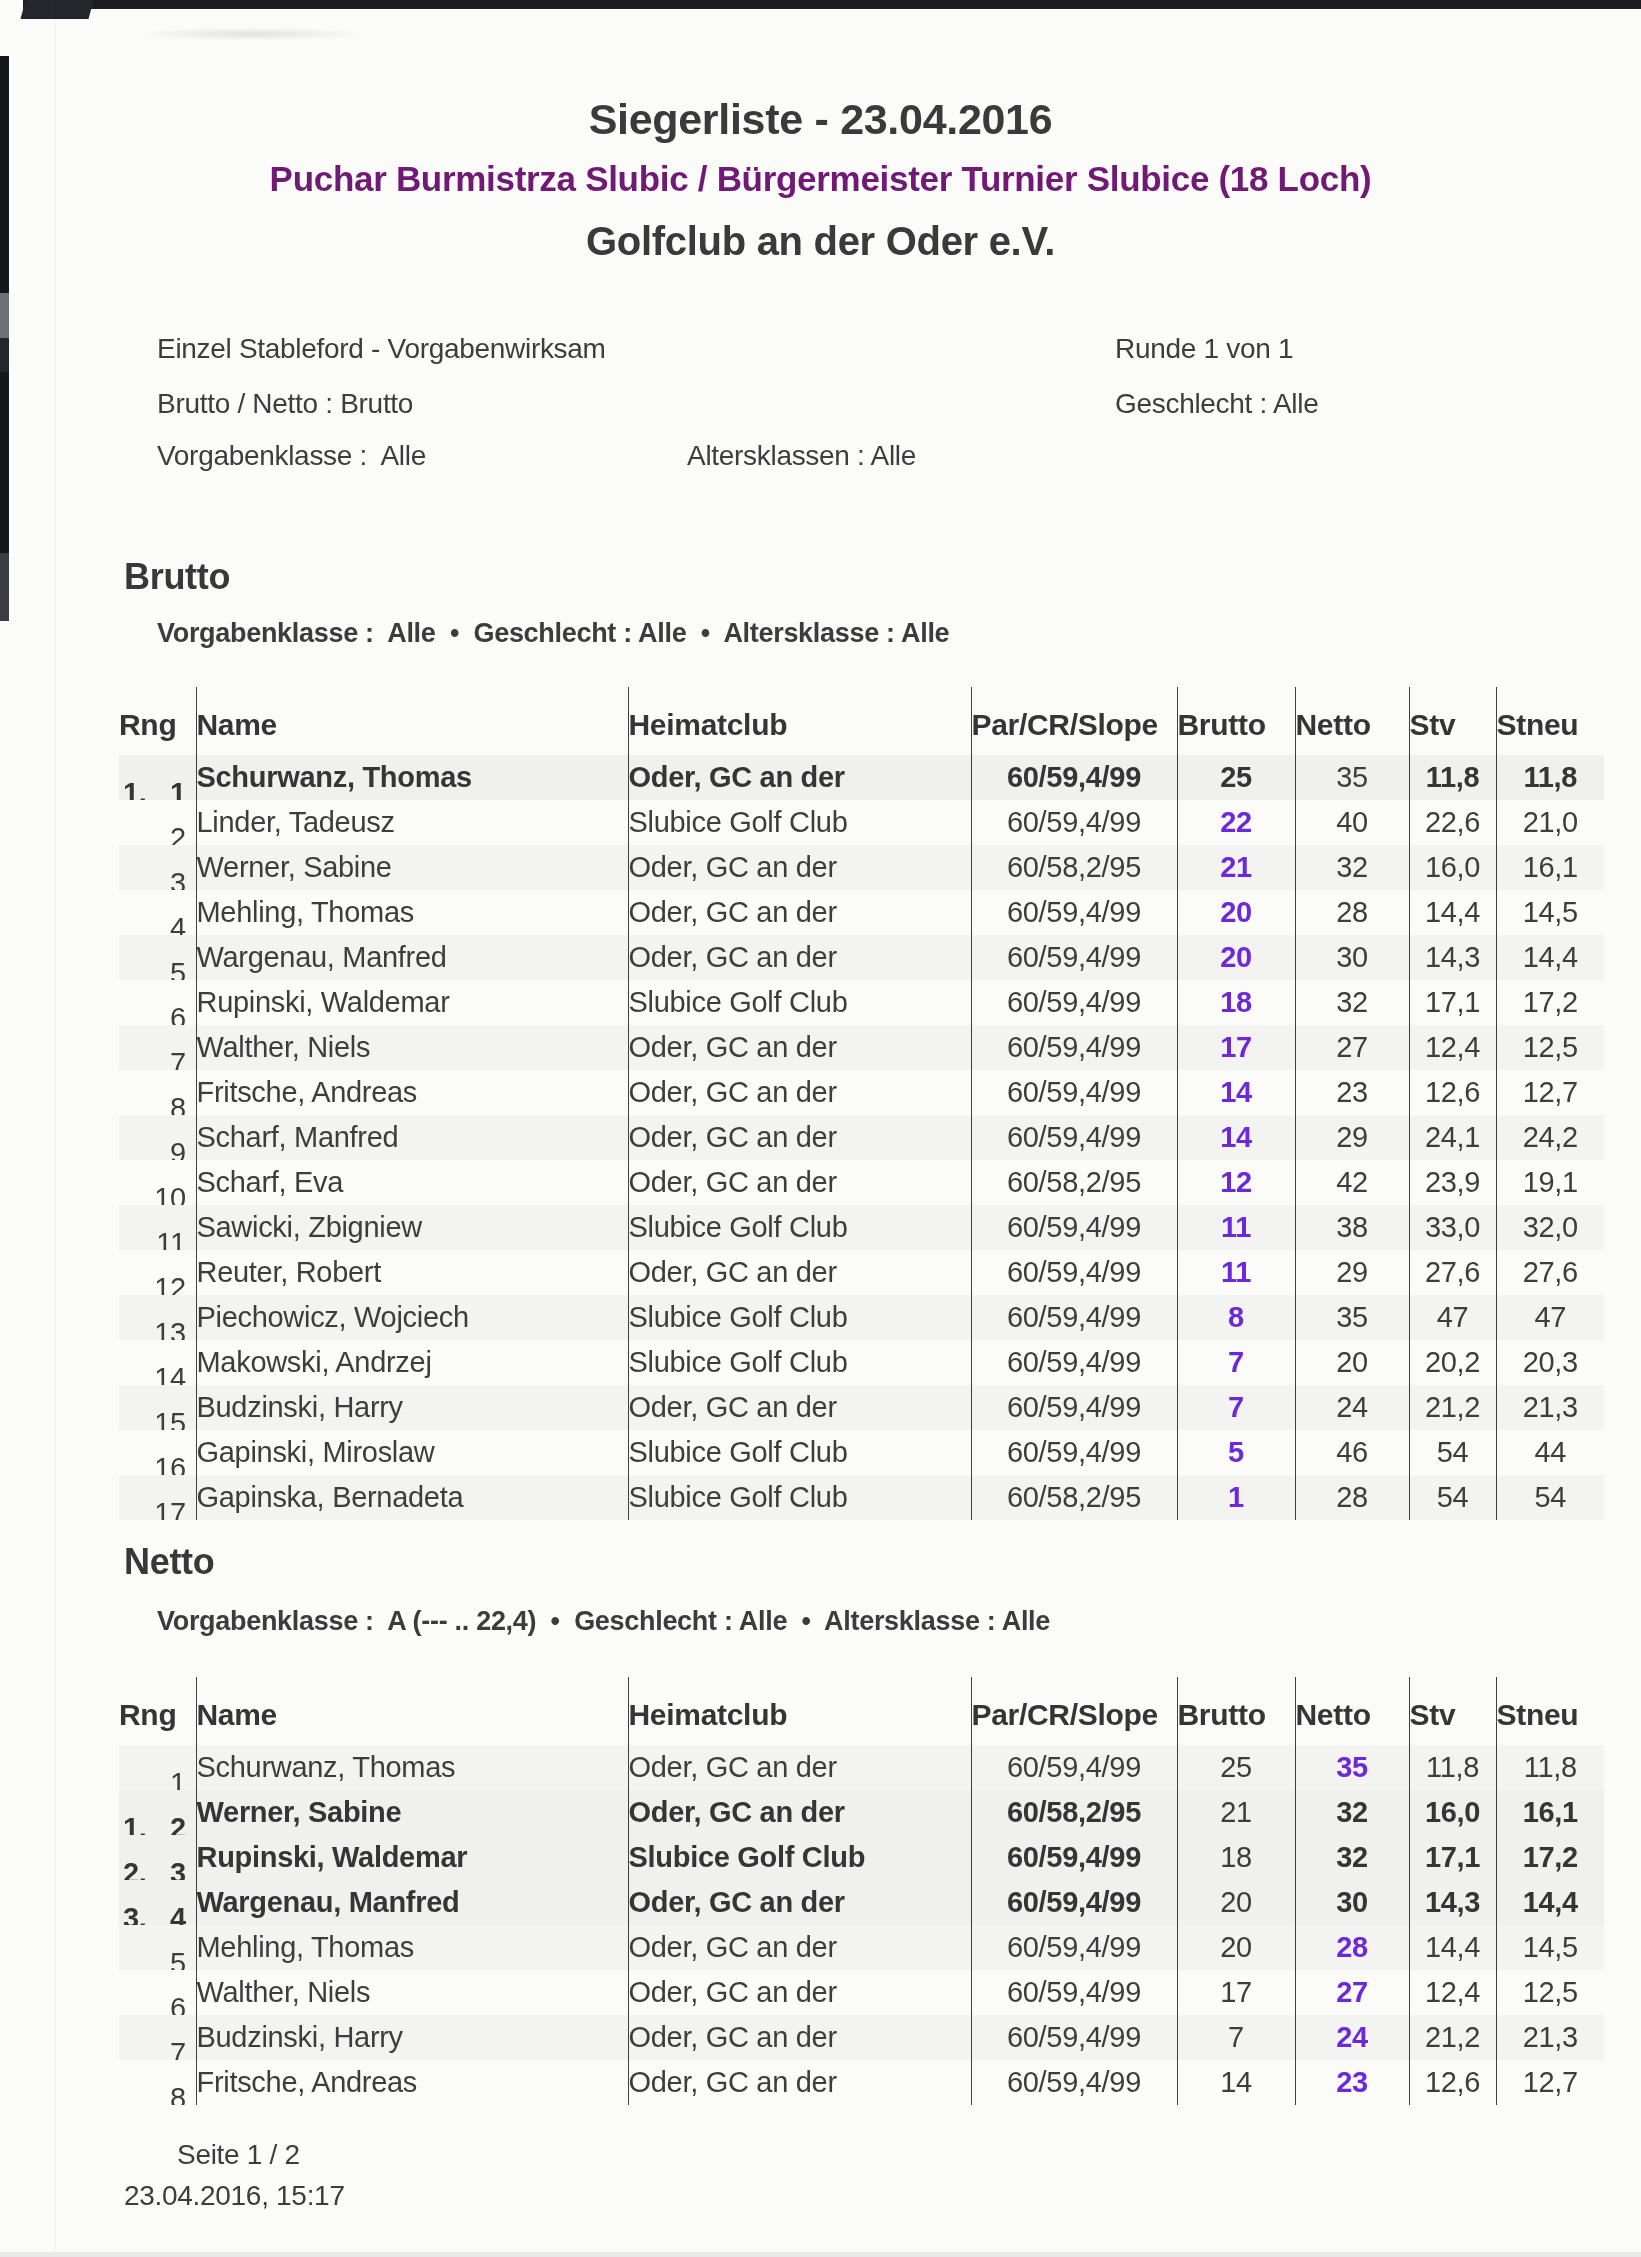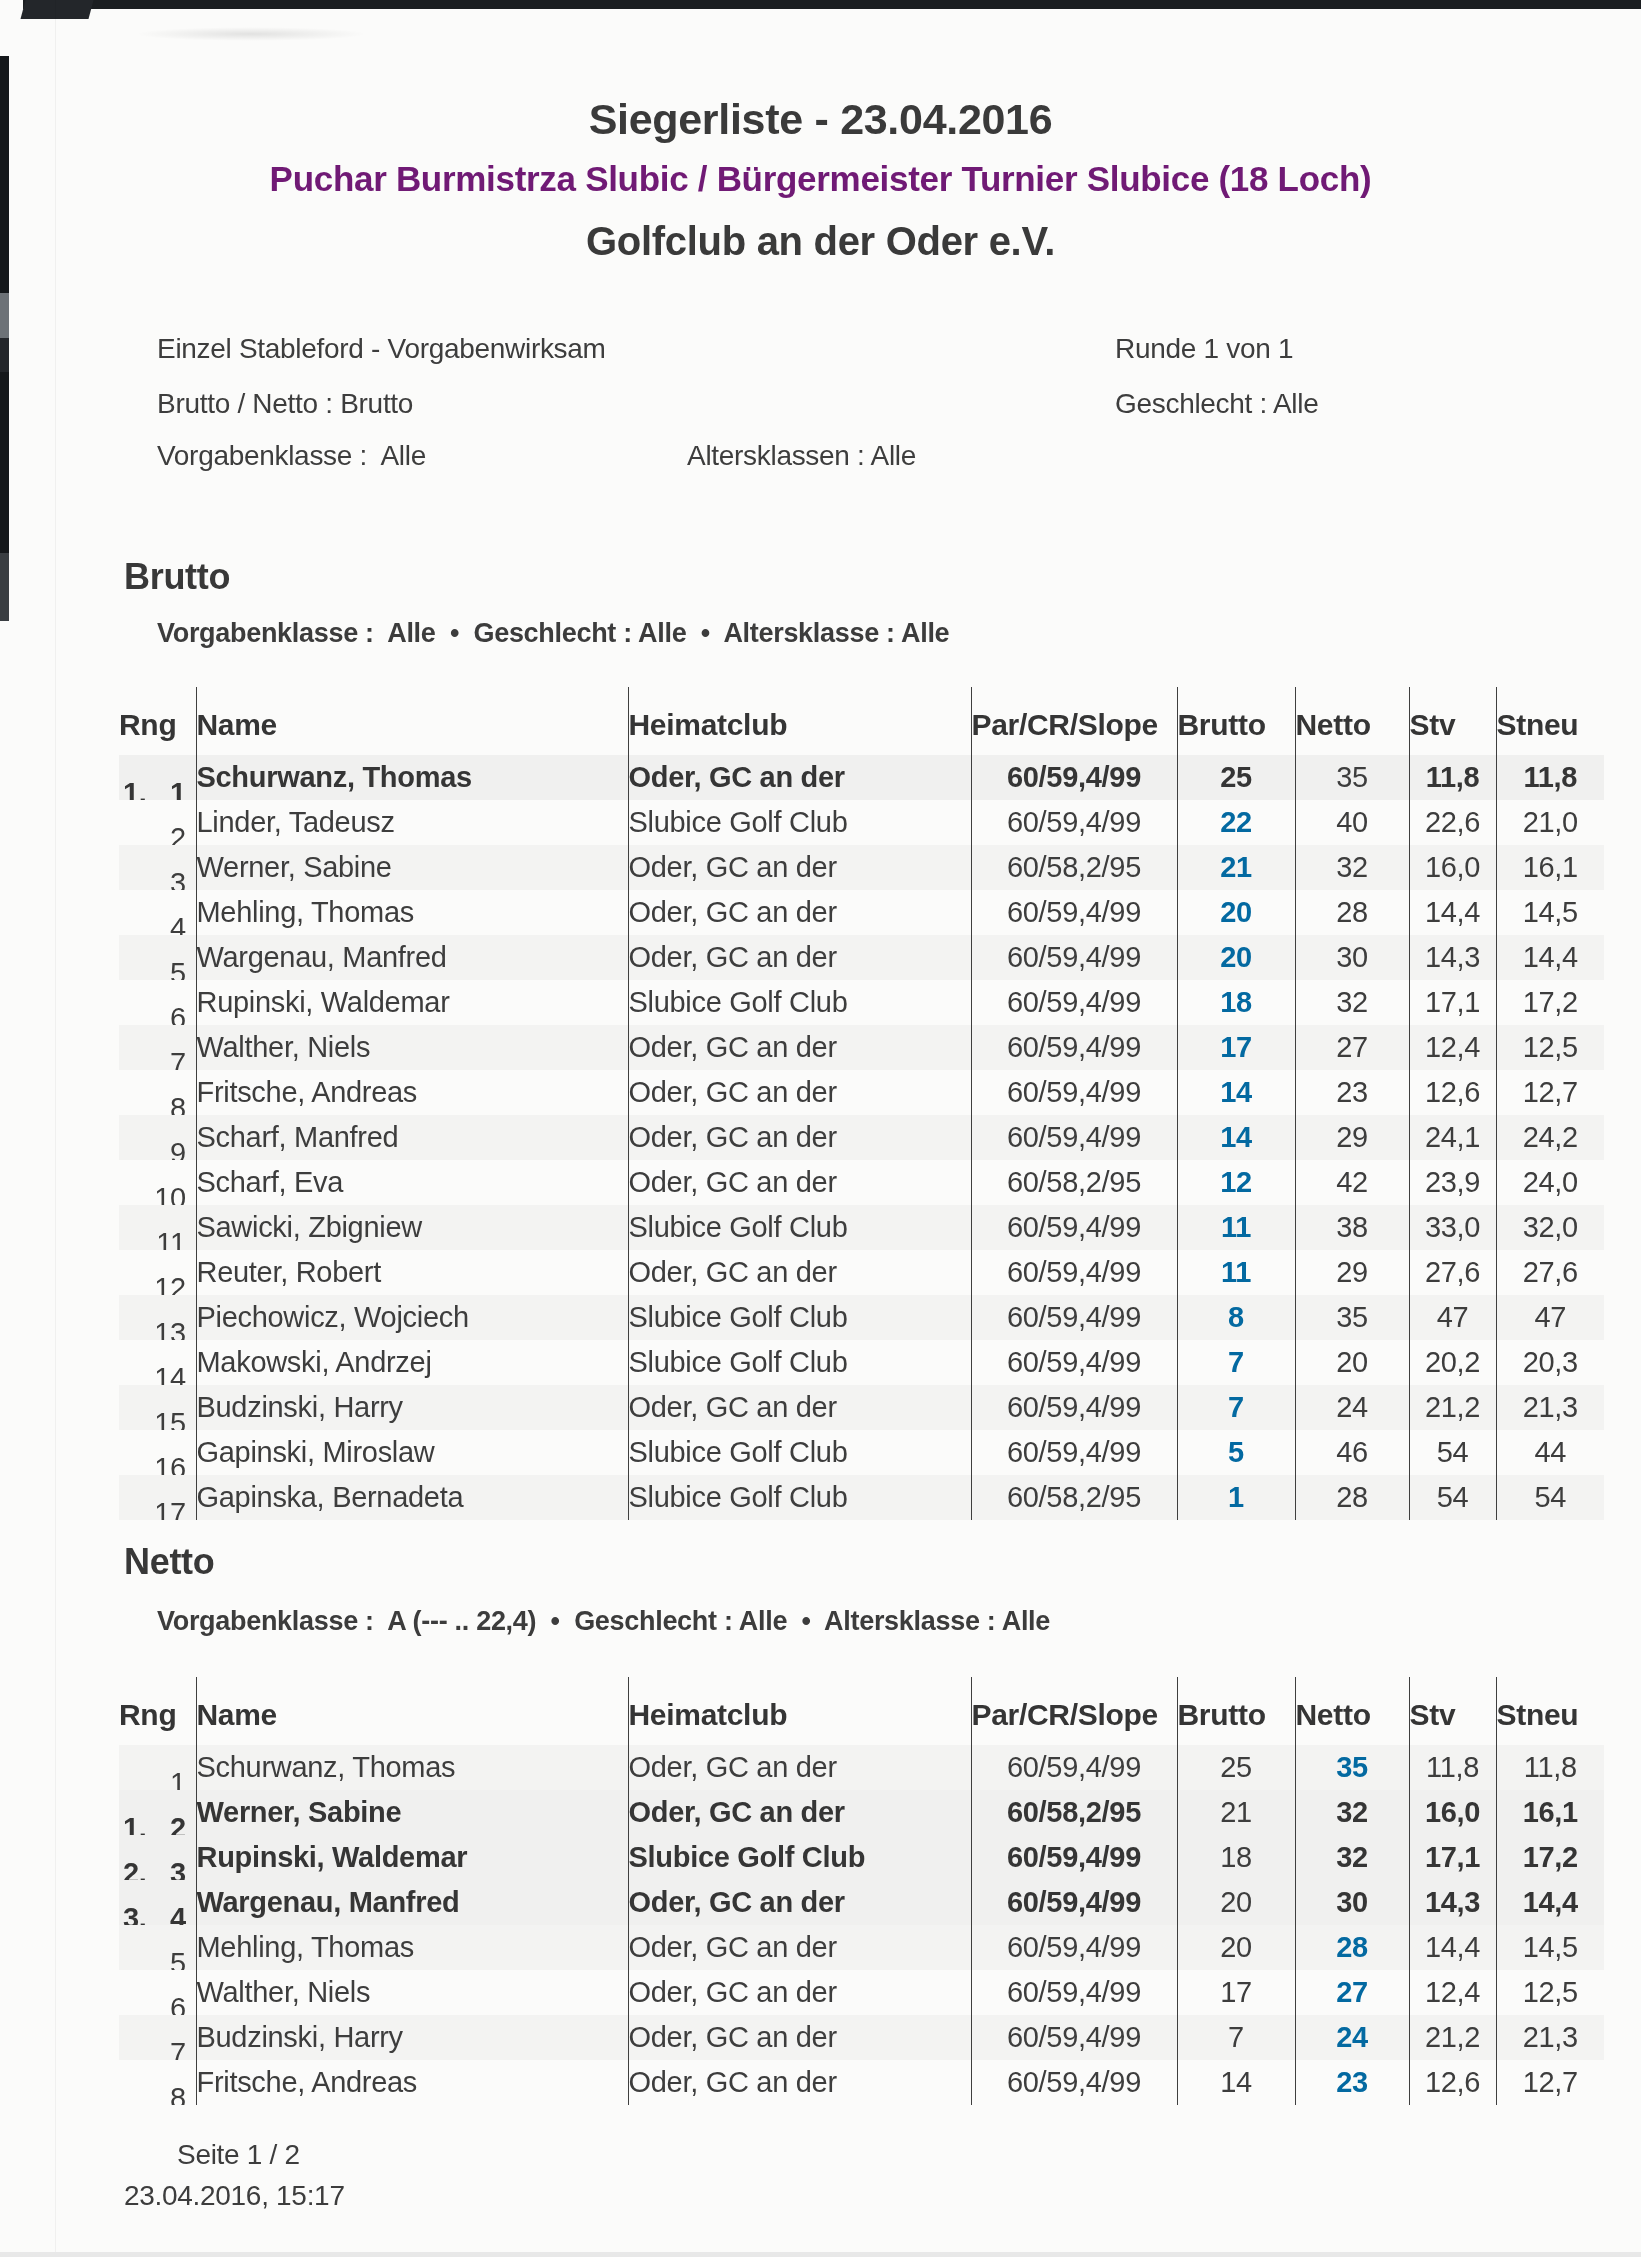--- a/index.html
+++ b/index.html
@@ -84,21 +84,21 @@
   th.col-name, td.col-name, th.col-club, td.col-club { padding-left: 9.7px; }
   th.col-par, td.col-par, th.col-brutto, td.col-brutto, th.col-netto, td.col-netto,
   th.col-stv, td.col-stv, th.col-stneu, td.col-stneu { text-align: center; }
   th.col-rng { padding-left: 1.9px; }
 
   td.col-rng { position: relative; }
   td.col-rng .pos  { position: absolute; left: 3.9px; font-weight: bold; }
   td.col-rng .rank { position: absolute; right: 9.7px; }
 
   tr.winner td { font-weight: bold; color: #353535; }
-  td.emph { font-weight: bold; color: #0369a1; }
+  td.emph { font-weight: bold; color: #6d28d9; }
   tr.winner td.noB, td.noB { font-weight: normal; color: var(--ink, #3d3d3d); }
 
   
   table.results tbody tr:nth-child(odd)  { background: rgba(110,110,110,0.055); }
   table.results tbody tr.winner          { background: rgba(110,110,110,0.075); }
 
   .footer-line { position: absolute; font-size: 28px; white-space: pre; }
   .f-page { left: 177px; top: 2139px; }
   .f-date { left: 124px; top: 2180px; }
 </style>
@@ -273,21 +273,21 @@
           <td class="col-rng">
             <span class="pos"></span>
             <span class="rank">10</span>
           </td>
           <td class="col-name">Scharf, Eva</td>
           <td class="col-club">Oder, GC an der</td>
           <td class="col-par">60/58,2/95</td>
           <td class="col-brutto emph">12</td>
           <td class="col-netto noB">42</td>
           <td class="col-stv">23,9</td>
-          <td class="col-stneu">24,0</td>
+          <td class="col-stneu">19,1</td>
         </tr>
         <tr>
           <td class="col-rng">
             <span class="pos"></span>
             <span class="rank">11</span>
           </td>
           <td class="col-name">Sawicki, Zbigniew</td>
           <td class="col-club">Slubice Golf Club</td>
           <td class="col-par">60/59,4/99</td>
           <td class="col-brutto emph">11</td>

